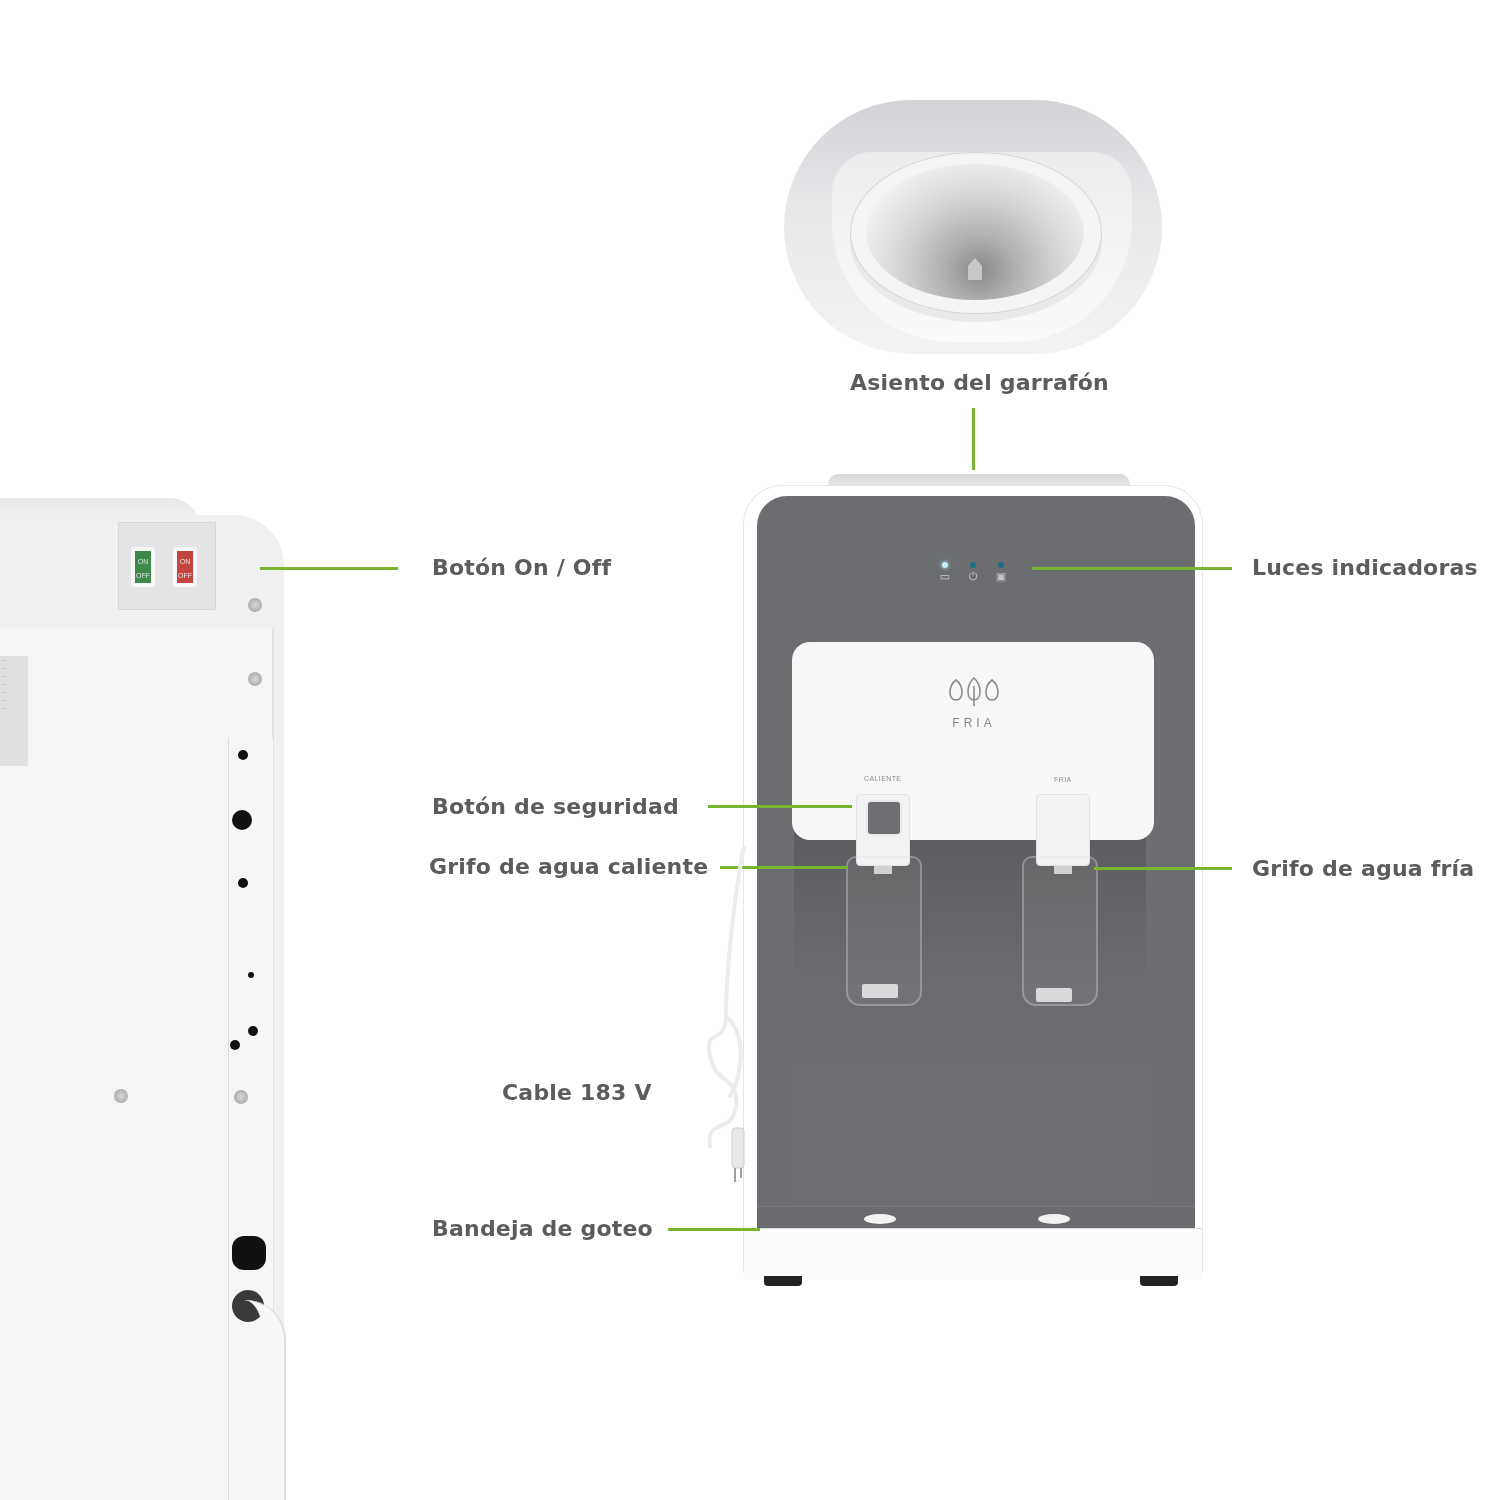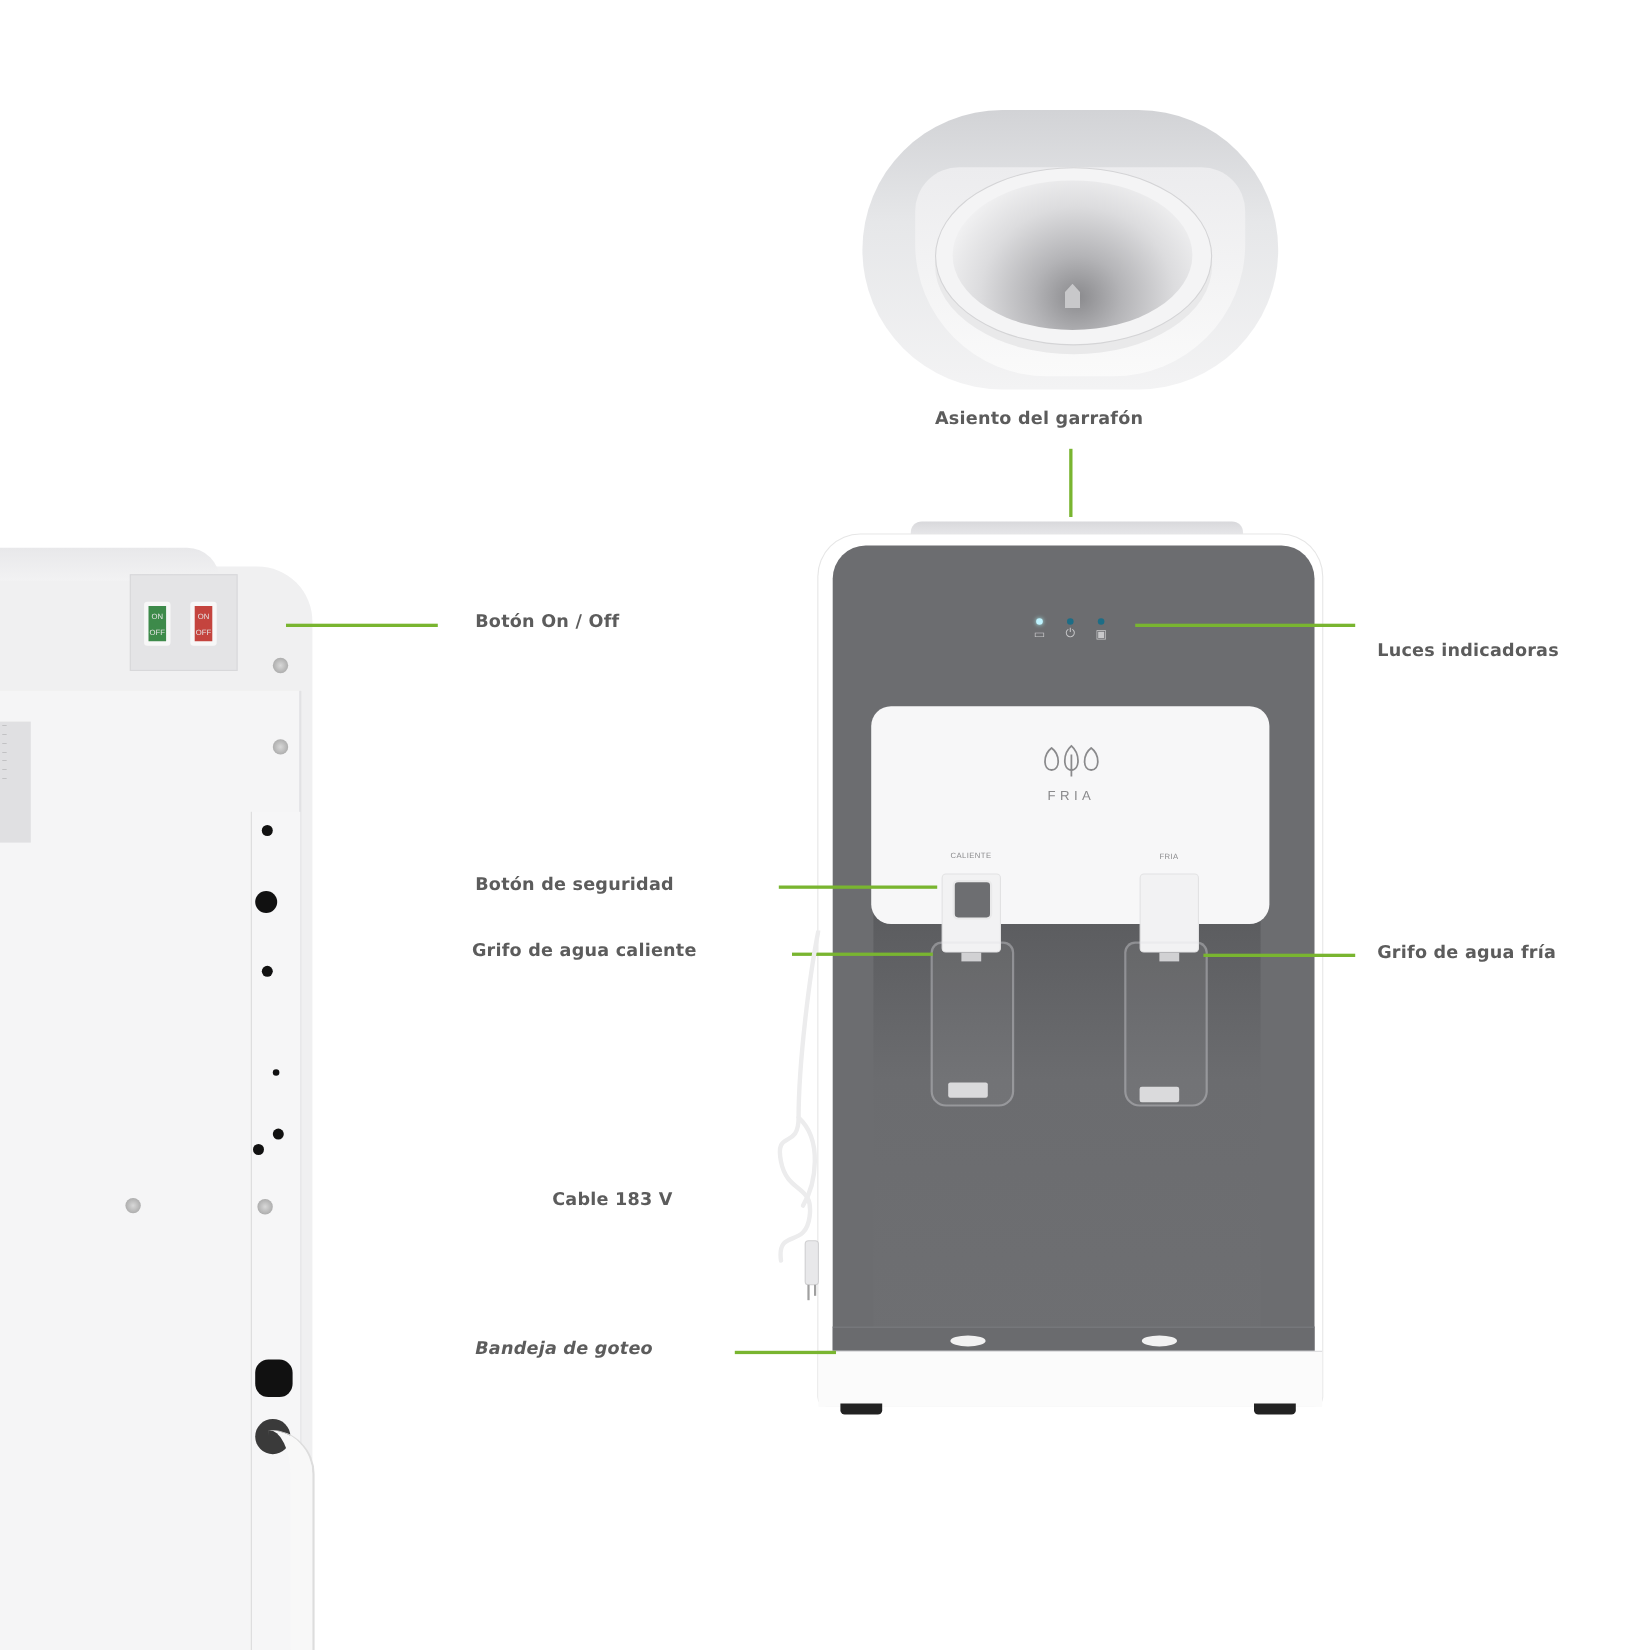--- a/index.html
+++ b/index.html
@@ -1,18 +1,18 @@
 <!DOCTYPE html>
 <html><head>
 <meta charset="utf-8">
 <style>
   html,body{margin:0;padding:0;}
   body{width:1500px;height:1500px;background:#ffffff;position:relative;overflow:hidden;font-family:"Liberation Sans",sans-serif;}
   .abs{position:absolute;}
-  .label{position:absolute;font-family:"DejaVu Sans","Liberation Sans",sans-serif;font-weight:bold;font-size:16px;color:#5c5c5c;white-space:nowrap;letter-spacing:0.2px;}
+  .label{position:absolute;font-family:"DejaVu Sans","Liberation Sans",sans-serif;font-weight:bold;font-size:22px;color:#5c5c5c;white-space:nowrap;letter-spacing:0.2px;}
   .line{position:absolute;height:3px;background:#79b530;}
   .vline{position:absolute;width:3px;background:#79b530;}
 
   
   .seat-wrap{left:784px;top:100px;width:378px;height:254px;border-radius:127px;background:linear-gradient(180deg,#d2d3d6 0%,#e6e7e9 40%,#f3f3f4 100%);overflow:hidden;}
   .seat-rim{left:48px;top:52px;width:300px;height:190px;border-radius:40px 40px 120px 120px;background:linear-gradient(180deg,#ececee,#fafafa);}
   .seat-ring{left:66px;top:52px;width:250px;height:160px;border-radius:50%;background:#f4f4f5;border:1px solid #d4d4d6;box-shadow:0 8px 0 #e9e9ea;}
   .seat-bowl{left:82px;top:64px;width:218px;height:136px;border-radius:50%;background:radial-gradient(ellipse at 52% 78%,#8a8a8d 0%,#b4b4b7 25%,#dcdcde 55%,#f2f2f3 80%);}
   .seat-spike{left:184px;top:158px;width:14px;height:22px;background:#c8c8ca;clip-path:polygon(50% 0,100% 35%,100% 100%,0 100%,0 35%);}
 
@@ -110,21 +110,21 @@
 <div class="abs d-grey"></div>
 <div class="abs d-inner"></div>
 
 <div class="led on" style="left:942px;"></div>
 <div class="led" style="left:970px;"></div>
 <div class="led" style="left:998px;"></div>
 <div class="led-icon" style="left:938px;">▭</div>
 <div class="led-icon" style="left:966px;">⏻</div>
 <div class="led-icon" style="left:994px;">▣</div>
 
-<div class="label" style="left:1252px;top:581px;">Luces indicadoras</div>
+<div class="label" style="left:1252px;top:555px;">Luces indicadoras</div>
 <div class="line" style="left:1032px;top:567px;width:200px;"></div>
 
 <div class="abs white-panel"></div>
 <svg class="abs logo" viewBox="0 0 60 36">
   <g fill="none" stroke="#8a8a8c" stroke-width="1.6">
     <path d="M12 8 C4 14 4 28 12 28 C20 28 20 14 12 8 Z"></path>
     <path d="M30 6 C22 13 22 28 30 28 C38 28 38 13 30 6 Z"></path>
     <path d="M48 8 C40 14 40 28 48 28 C56 28 56 14 48 8 Z"></path>
     <path d="M30 14 L30 34"></path>
   </g>
@@ -163,14 +163,14 @@
 </svg>
 <div class="label" style="left:502px;top:1080px;">Cable 183 V</div>
 
 <div class="abs d-tray"></div>
 <div class="tray-hole" style="left:864px;"></div>
 <div class="tray-hole" style="left:1038px;"></div>
 <div class="abs d-base"></div>
 <div class="foot" style="left:764px;"></div>
 <div class="foot" style="left:1140px;"></div>
 
-<div class="label" style="left:432px;top:1216px;font-style:italic;">Bandeja de goteo</div>
+<div class="label" style="left:432px;top:1216px;">Bandeja de goteo</div>
 <div class="line" style="left:668px;top:1228px;width:92px;"></div>
 
 </body></html>

